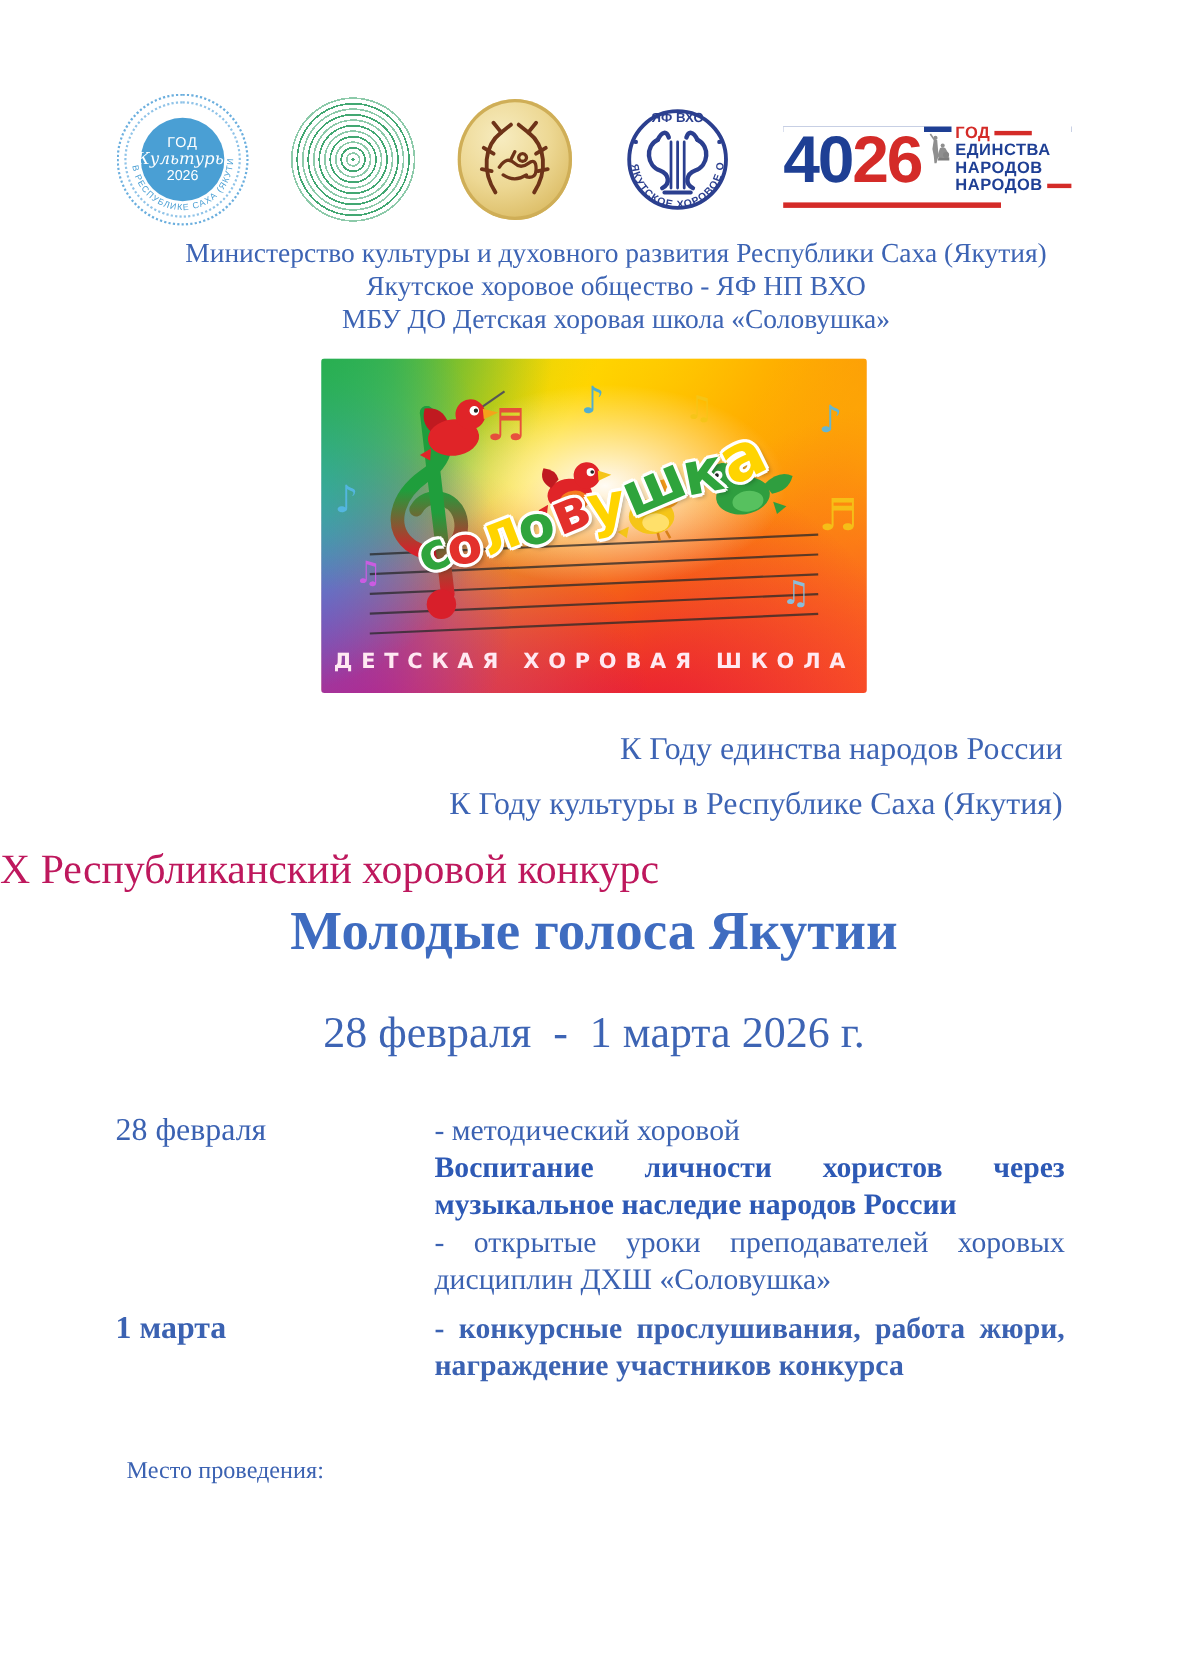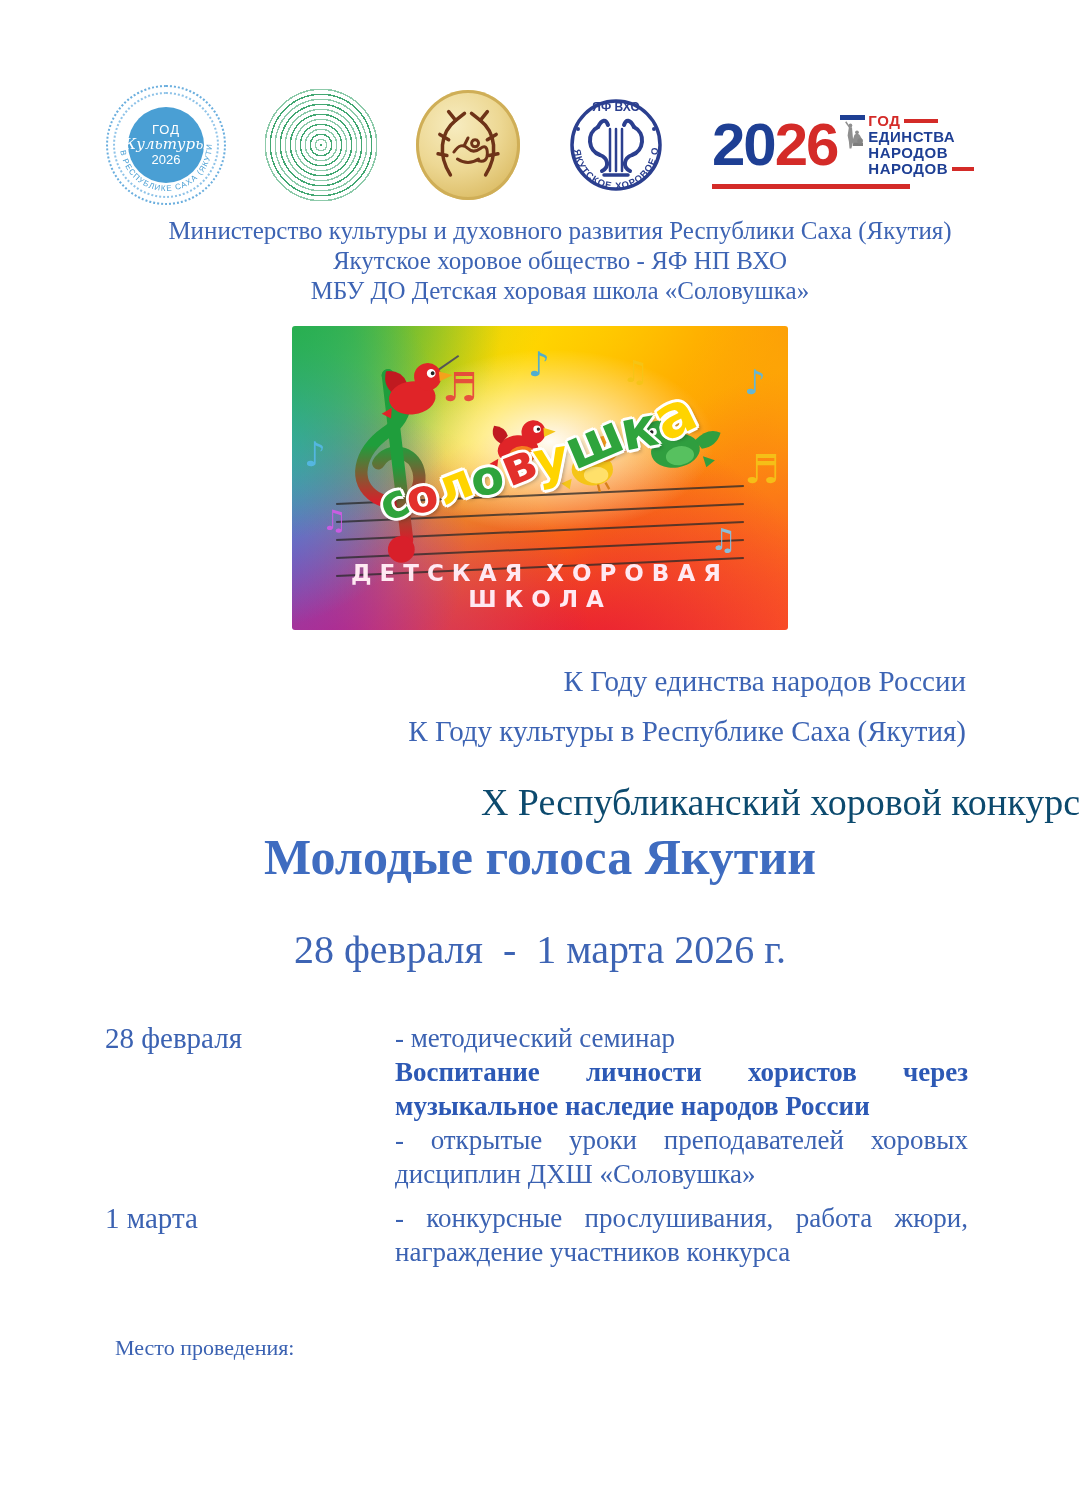--- a/index.html
+++ b/index.html
@@ -144,35 +144,35 @@
   .sol-letter:nth-child(4){font-size:48px;transform:rotate(7deg) translateY(3px);}
   .sol-letter:nth-child(5){font-size:52px;transform:rotate(-6deg);}
   .sol-letter:nth-child(6){font-size:52px;transform:rotate(6deg) translateY(4px);}
   .sol-letter:nth-child(7){font-size:54px;transform:rotate(-7deg);}
   .sol-letter:nth-child(8){font-size:54px;transform:rotate(5deg);}
   .sol-letter:nth-child(9){font-size:58px;transform:rotate(-10deg) translateY(-2px);}
   .school-line{
     position:absolute;left:0;right:0;bottom:18px;
     text-align:center;color:#ffe9f2;
     font-family:"DejaVu Sans",sans-serif;font-weight:bold;
-    font-size:23px;letter-spacing:8px;
+    font-size:19px;letter-spacing:8px;
   }
 
   
   .dedication{margin-top:26px;padding-right:114px;text-align:right;font-size:29px;line-height:50px;color:#3d64b4;}
 
   
-  .title-sub{margin-top:24px;text-align:right;font-size:38px;color:#0c4a6e;}
+  .title-sub{margin-top:13px;text-align:left;font-size:38px;color:#be185d;}
   .title-main{margin-top:4px;text-align:center;font-size:50px;font-weight:bold;color:#3f6cc0;}
   .date-line{margin-top:40px;text-align:center;font-size:40px;color:#3d64b4;white-space:pre;}
 
   
   .schedule{margin:48px 112px 13px 105px;font-size:27px;color:#3b62b2;}
   .srow{display:grid;grid-template-columns:290px 1fr;}
-  .srow + .srow{margin-top:10px;}
+  .srow + .srow{margin-top:10px;font-weight:bold;}
   .sdate{font-size:29px;line-height:34px;}
   .scontent{line-height:34px;}
   .sline{text-align:left;}
   .sline.justify{text-align:justify;text-align-last:justify;}
   .sline.bold{font-weight:bold;color:#2d59b5;}
 
   
   .venue{margin:64px 112px 0 115px;display:grid;grid-template-columns:280px 1fr;font-size:22px;line-height:29px;color:#3b62b2;}
 </style>
 </head>
@@ -233,21 +233,21 @@
           </defs>
         <text fill="#2b3f8f" font-family="Liberation Sans, sans-serif" font-size="9.5" font-weight="bold" letter-spacing="1">
           <textPath href="#choirArc" startOffset="2%">ЯКУТСКОЕ ХОРОВОЕ ОБЩЕСТВО</textPath>
         </text>
       </svg>
     </div>
 
     <div class="logo logo-unity">
       <div class="bar-top"></div>
       <div class="bar-bottom"></div>
-      <div class="num"><span class="b">20</span><span class="r">26</span></div>
+      <div class="num"><span class="b">40</span><span class="r">26</span></div>
       <svg class="monument" viewBox="0 0 70 100" width="62" height="92">
         <g fill="#8f8f8f">
           <circle cx="27" cy="16" r="6"></circle>
           <path d="M22 22 l10 0 l4 46 -6 22 -6 0 -2 -22 -4 -20 z"></path>
           <path d="M24 26 L10 6 L14 3 L28 24 z"></path>
           <circle cx="48" cy="38" r="6"></circle>
           <path d="M40 46 q8 -6 16 0 l8 14 q4 10 -6 12 l-18 2 q-8 -2 -6 -10 z"></path>
           <path d="M36 72 l32 0 4 10 -38 0 z" fill="#7d7d7d"></path>
           <circle cx="58" cy="66" r="9" fill="#858585"></circle>
         </g>
@@ -351,21 +351,21 @@
   </div>
 
   <div class="title-sub">X Республиканский хоровой конкурс</div>
   <div class="title-main">Молодые голоса Якутии</div>
   <div class="date-line">28 февраля  -  1 марта 2026 г.</div>
 
   <div class="schedule">
     <div class="srow">
       <div class="sdate">28 февраля</div>
       <div class="scontent">
-        <div class="sline">- методический семинар</div>
+        <div class="sline">- методический хоровой</div>
         <div class="sline bold justify">Воспитание личности хористов через</div>
         <div class="sline bold">музыкальное наследие народов России</div>
         <div class="sline justify">- открытые уроки преподавателей хоровых</div>
         <div class="sline">дисциплин ДХШ «Соловушка»</div>
       </div>
     </div>
     <div class="srow">
       <div class="sdate">1 марта</div>
       <div class="scontent">
         <div class="sline justify">- конкурсные прослушивания, работа жюри,</div>

